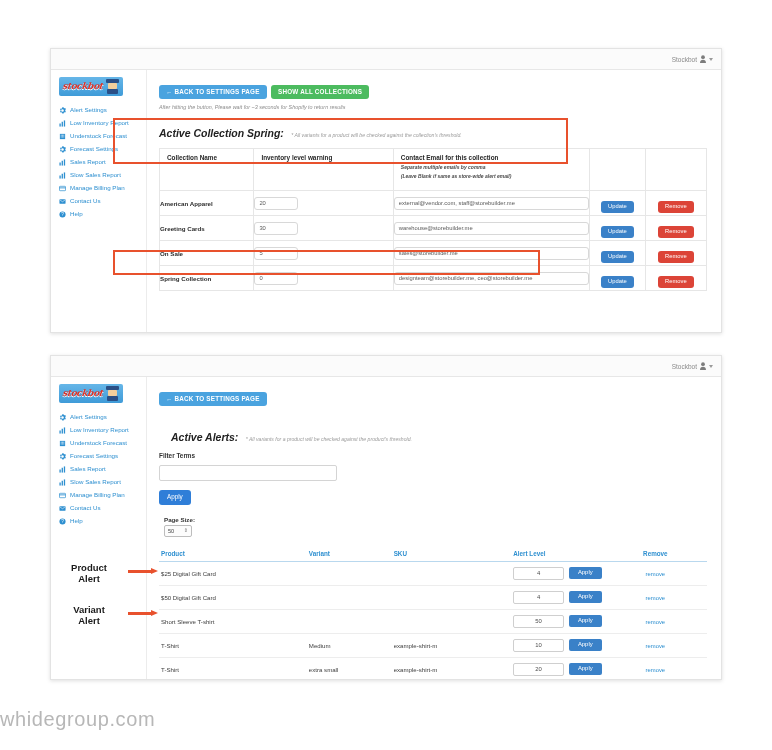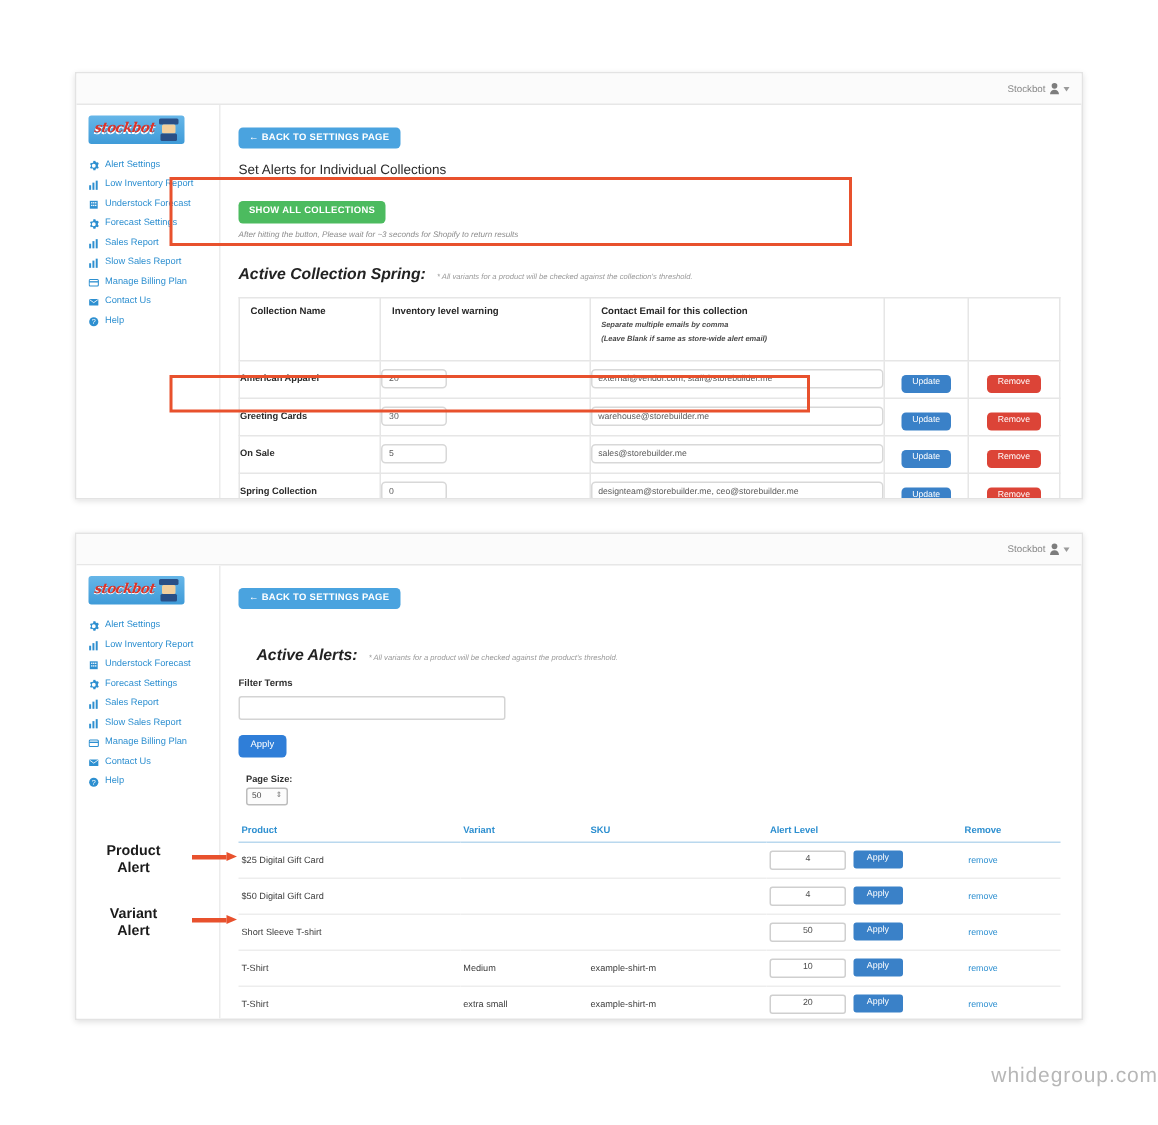--- a/index.html
+++ b/index.html
@@ -333,22 +333,22 @@
   #arrow-product .shaft { width: 23px; }
   #arrow-product .head { left: 23px; }
   #arrow-variant { left: 128px; top: 610px; width: 30px; }
   #arrow-variant .shaft { width: 23px; }
   #arrow-variant .head { left: 23px; }
 
   .watermark {
     position: absolute;
     left: 0; right: 0;
     top: 708px;
-    text-align: right;
-    font-size: 14px;
+    text-align: left;
+    font-size: 20px;
     color: #b7b7b7;
     letter-spacing: 0.6px;
   }
 </style>
 </head>
 <body>
 
 <div class="page">
 
   <div class="window" id="window-collections">
@@ -460,21 +460,20 @@
                 <circle cx="8" cy="8" r="7" fill="#2d8fd0"></circle>
                 <text x="8" y="12" font-size="11" font-family="sans-serif" fill="#ffffff" text-anchor="middle">?</text>
               </svg>
           </span>
           <span>Help</span>
         </div>
       </div>
 
       <div class="content">
         <button class="btn btn-back">← BACK TO SETTINGS PAGE</button>
-        <div class="page-heading">Set Alerts for Individual Collections</div>
         <button class="btn btn-green">SHOW ALL COLLECTIONS</button>
         <div class="note">After hitting the button, Please wait for ~3 seconds for Shopify to return results</div>
 
         <div style="margin-top:13px;">
           <span class="section-title">Active Collection Spring:</span>
           <span class="section-sub">* All variants for a product will be checked against the collection's threshold.</span>
         </div>
 
         <table class="coll-table">
           <colgroup>

